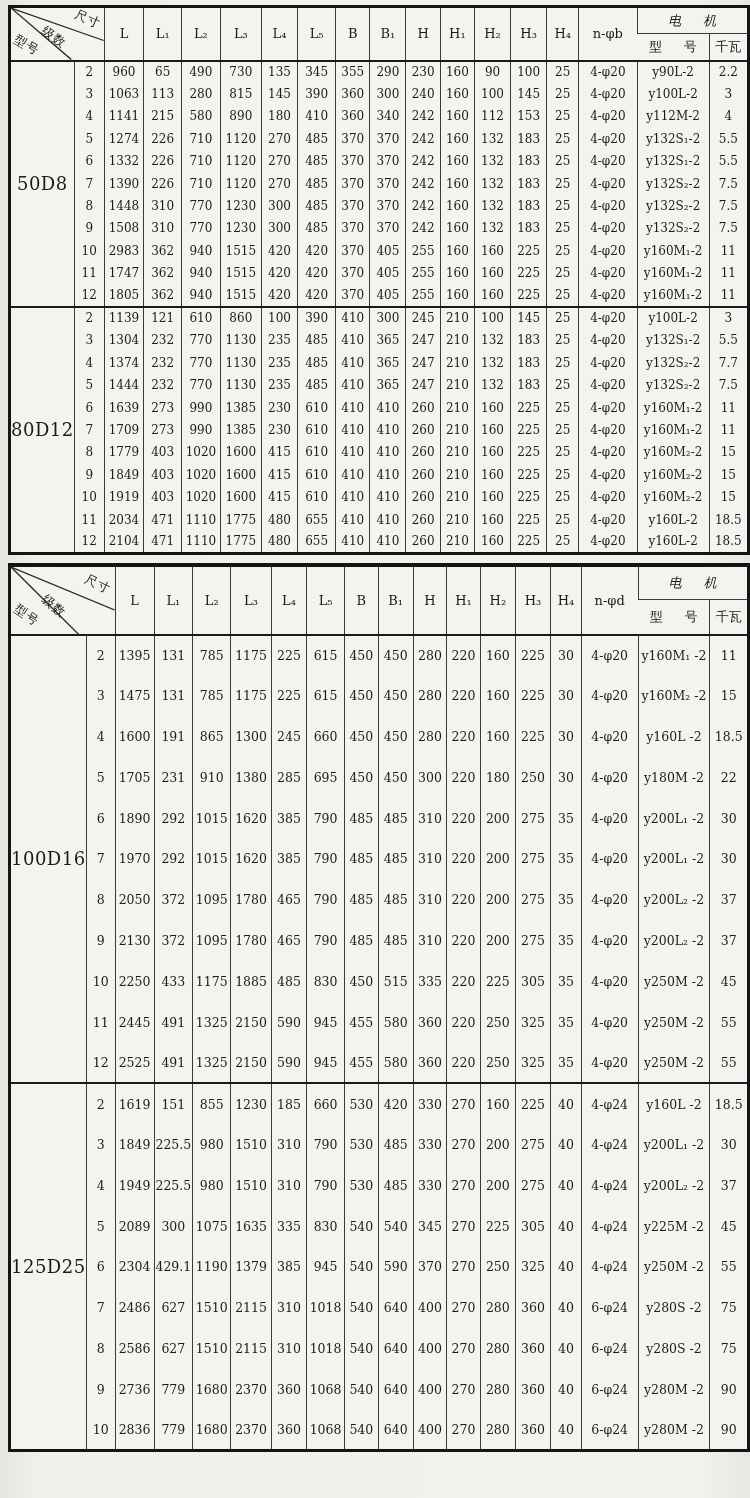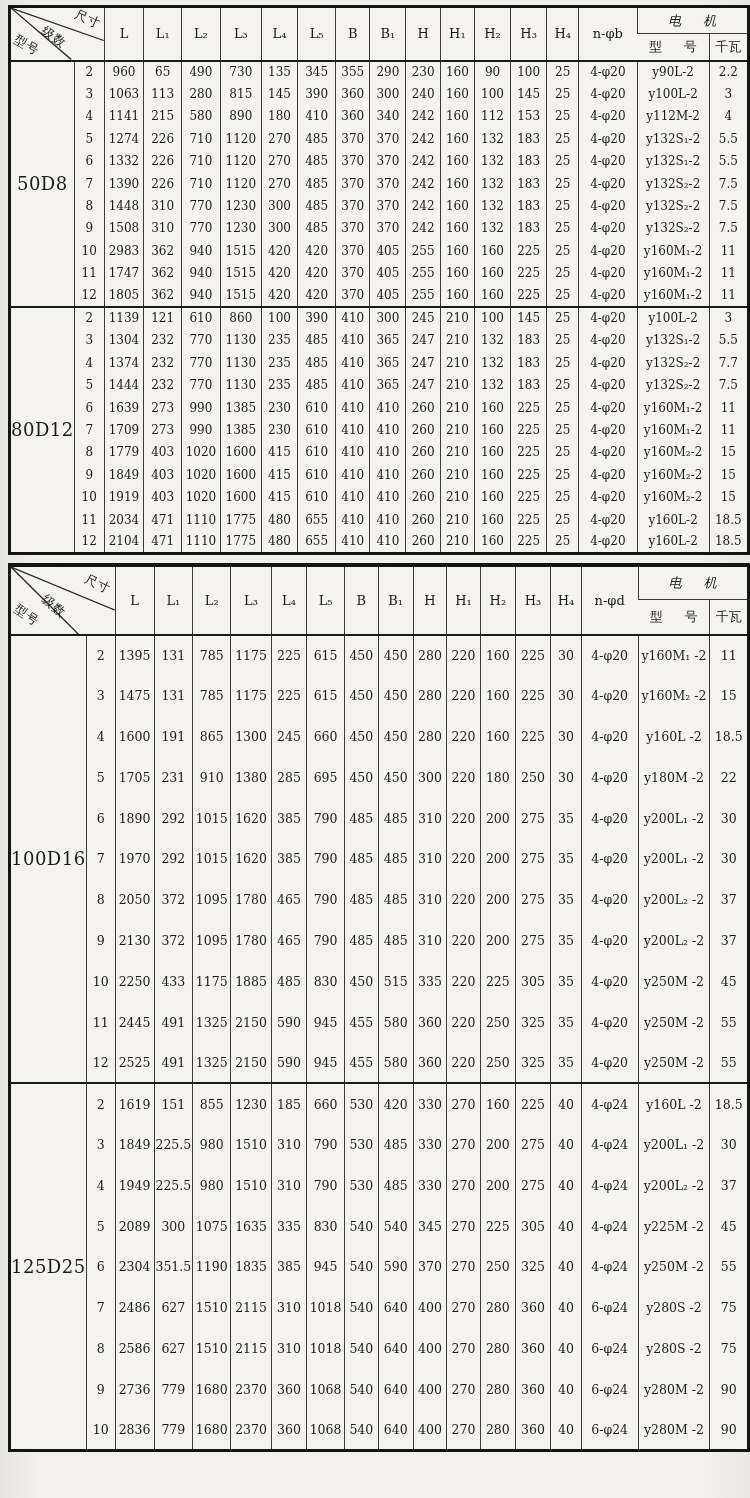--- a/index.html
+++ b/index.html
@@ -882,23 +882,23 @@
             <td>225</td>
             <td>305</td>
             <td>40</td>
             <td>4-φ24</td>
             <td>y225M -2</td>
             <td>45</td>
           </tr>
           <tr>
             <td>6</td>
             <td>2304</td>
-            <td>351.5</td>
+            <td>429.1</td>
             <td>1190</td>
-            <td>1835</td>
+            <td>1379</td>
             <td>385</td>
             <td>945</td>
             <td>540</td>
             <td>590</td>
             <td>370</td>
             <td>270</td>
             <td>250</td>
             <td>325</td>
             <td>40</td>
             <td>4-φ24</td>

